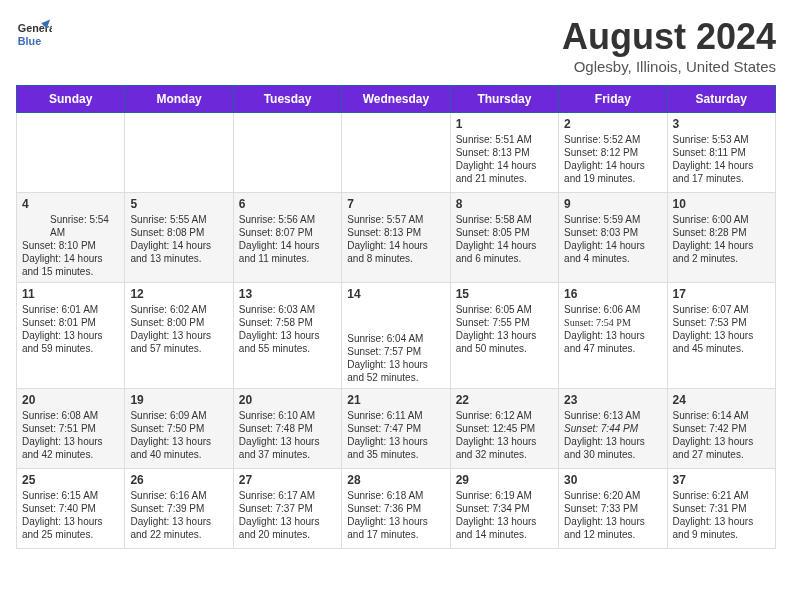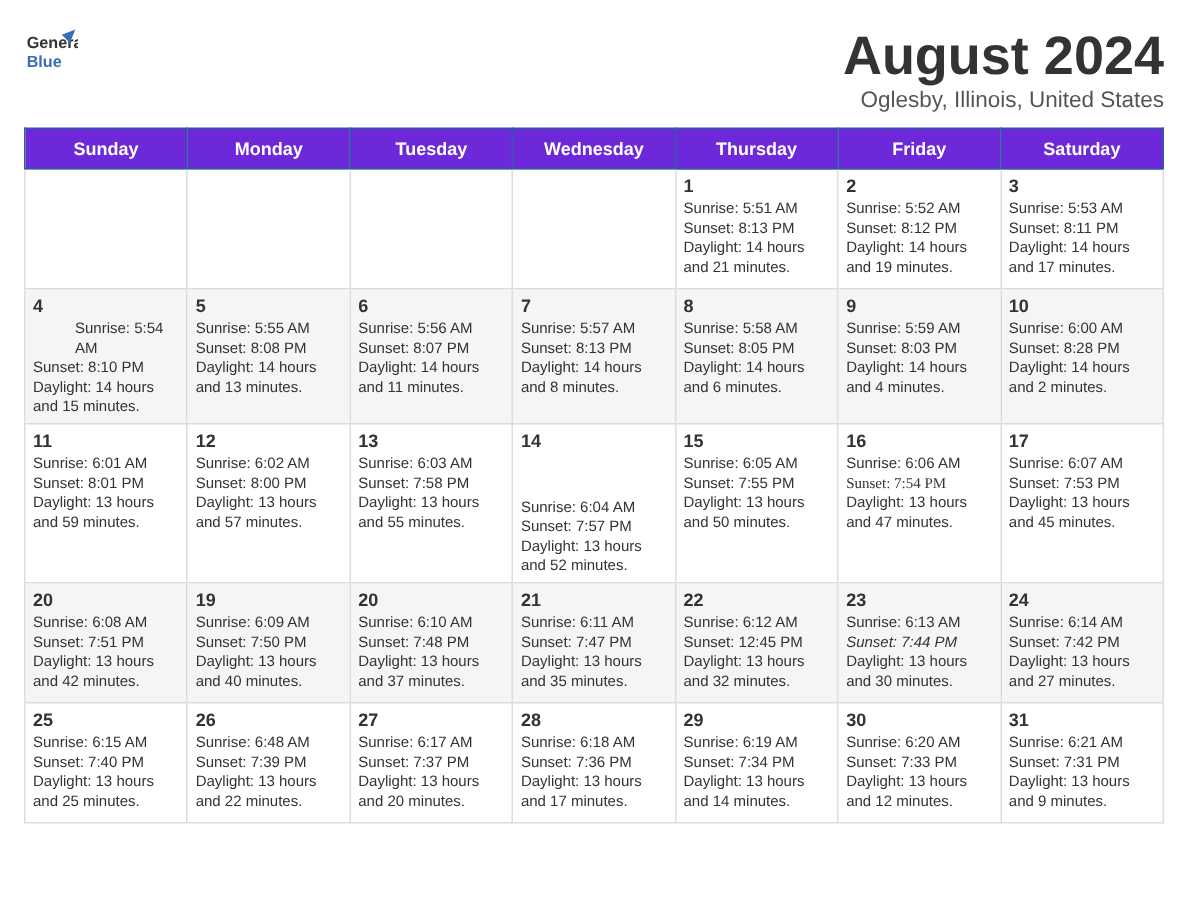--- a/index.html
+++ b/index.html
@@ -290,21 +290,21 @@
       <tr>
         <td>
           <span class="day-num">25</span>
           <span style="display: block; line-height: 1.3;">Sunrise: 6:15 AM</span>
           <span style="display: block; line-height: 1.3;">Sunset: 7:40 PM</span>
           <span style="display: block; line-height: 1.3;">Daylight: 13 hours</span>
           <span style="display: block; line-height: 1.3;">and 25 minutes.</span>
         </td>
         <td>
           <span class="day-num">26</span>
-          <span style="display: block; line-height: 1.3;">Sunrise: 6:48 AM</span>
+          <span style="display: block; line-height: 1.3;">Sunrise: 6:16 AM</span>
           <span style="display: block; line-height: 1.3;">Sunset: 7:39 PM</span>
           <span style="display: block; line-height: 1.3;">Daylight: 13 hours</span>
           <span style="display: block; line-height: 1.3;">and 22 minutes.</span>
         </td>
         <td>
           <span class="day-num">27</span>
           <span style="display: block; line-height: 1.3;">Sunrise: 6:17 AM</span>
           <span style="display: block; line-height: 1.3;">Sunset: 7:37 PM</span>
           <span style="display: block; line-height: 1.3;">Daylight: 13 hours</span>
           <span style="display: block; line-height: 1.3;">and 20 minutes.</span>
@@ -324,21 +324,21 @@
           <span style="display: block; line-height: 1.3;">and 14 minutes.</span>
         </td>
         <td>
           <span class="day-num">30</span>
           <span style="display: block; line-height: 1.3;">Sunrise: 6:20 AM</span>
           <span style="display: block; line-height: 1.3;">Sunset: 7:33 PM</span>
           <span style="display: block; line-height: 1.3;">Daylight: 13 hours</span>
           <span style="display: block; line-height: 1.3;">and 12 minutes.</span>
         </td>
         <td>
-          <span class="day-num">31</span>
+          <span class="day-num">37</span>
           <span style="display: block; line-height: 1.3;">Sunrise: 6:21 AM</span>
           <span style="display: block; line-height: 1.3;">Sunset: 7:31 PM</span>
           <span style="display: block; line-height: 1.3;">Daylight: 13 hours</span>
           <span style="display: block; line-height: 1.3;">and 9 minutes.</span>
         </td>
       </tr>
     </tbody>
 </table>
 
 </body></html>

